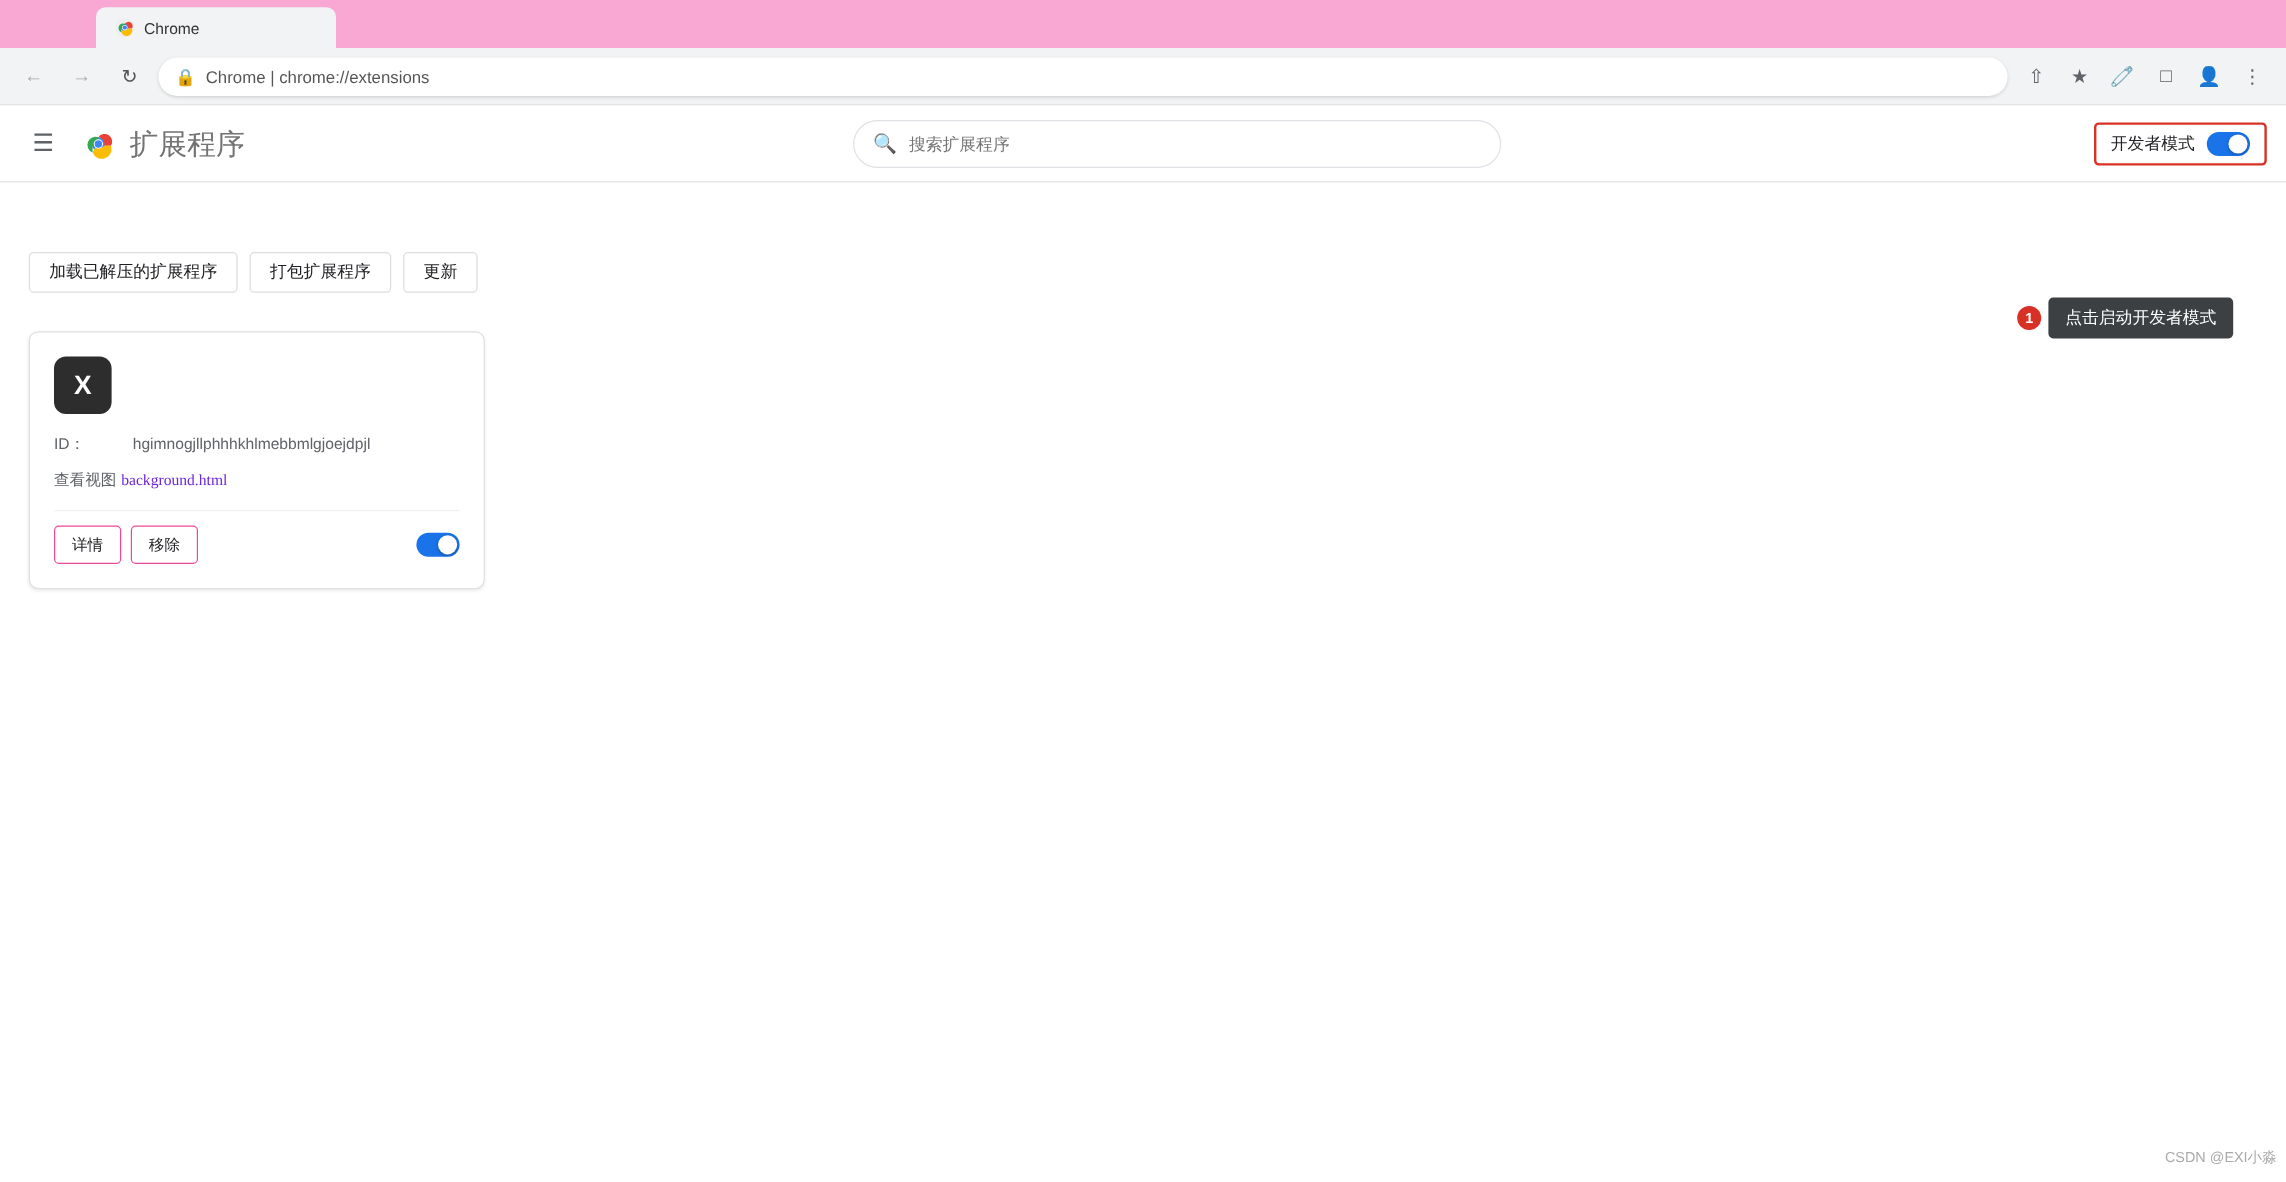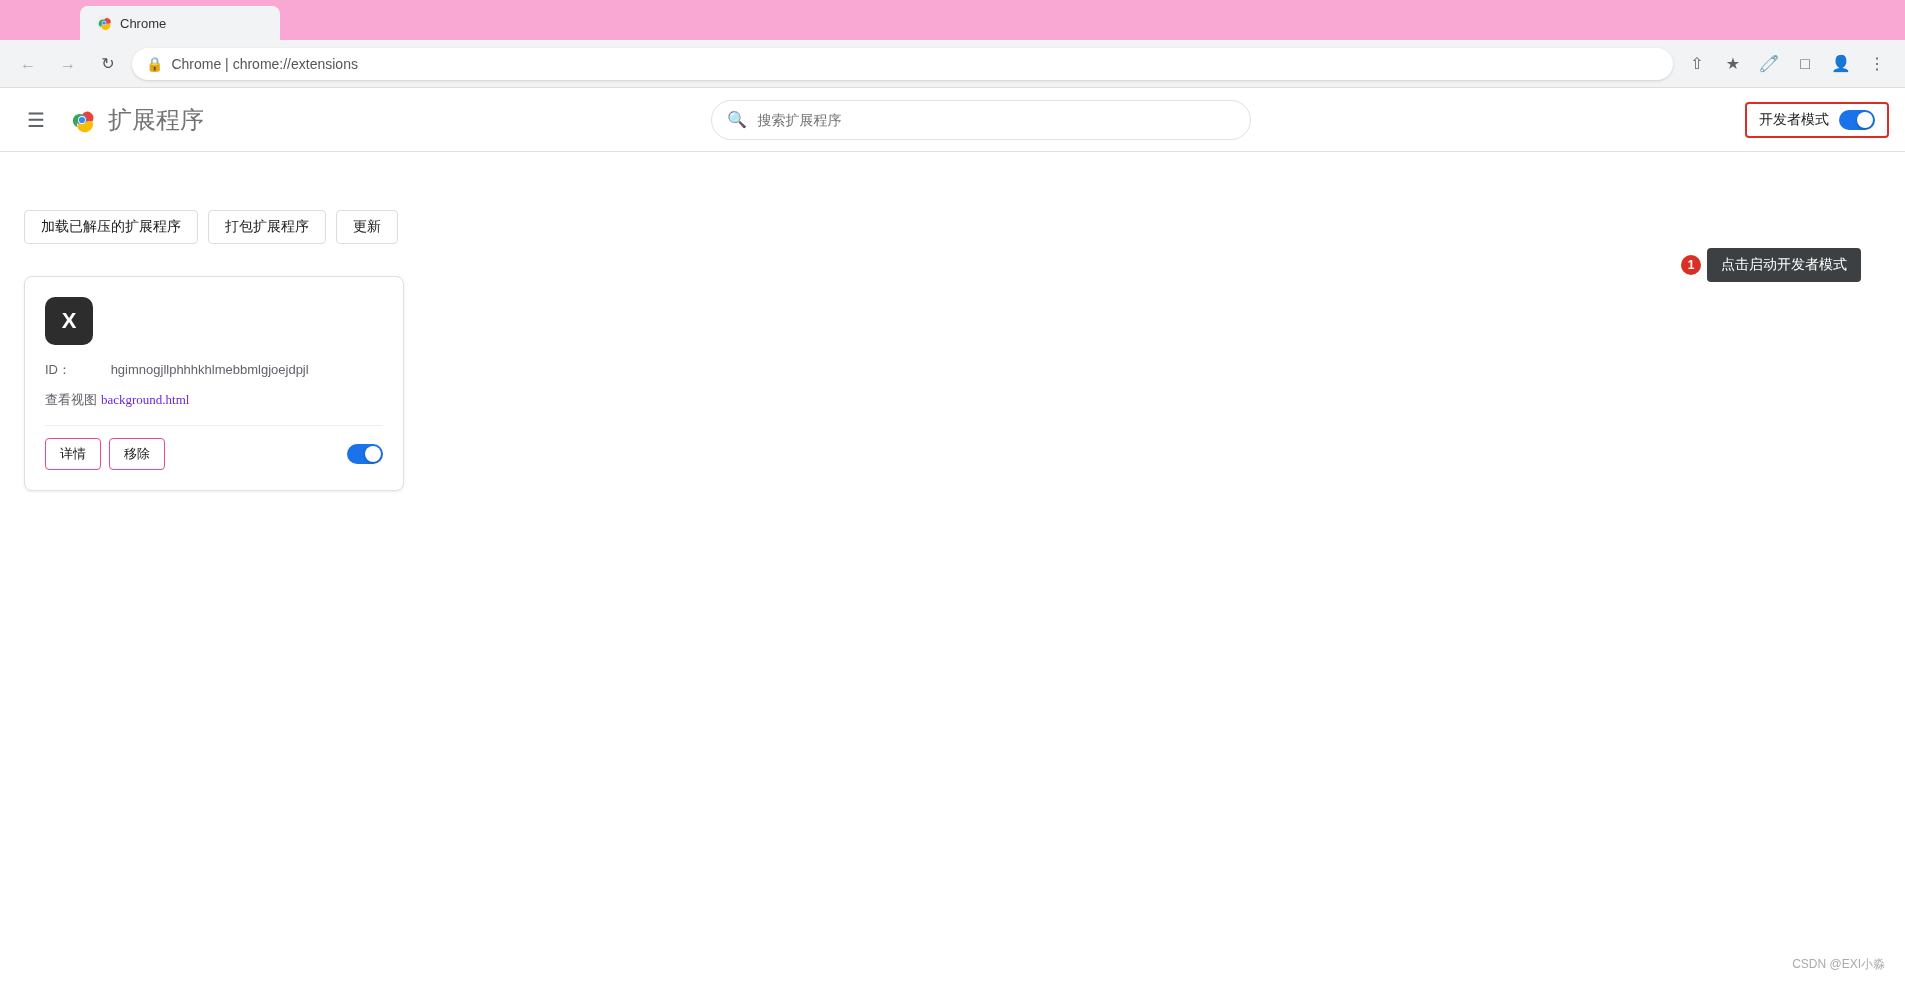--- a/index.html
+++ b/index.html
@@ -331,21 +331,21 @@
       background: #fff;
       font-size: 13px;
       color: #202124;
       cursor: pointer;
     }
 
     
     .watermark {
       position: fixed;
       bottom: 12px;
-      right: 20px;
+      right: 8px;
       font-size: 12px;
       color: #aaa;
     }
 
     
     .ext-header-inner {
       display: flex;
       align-items: center;
       width: 100%;
       gap: 16px;

